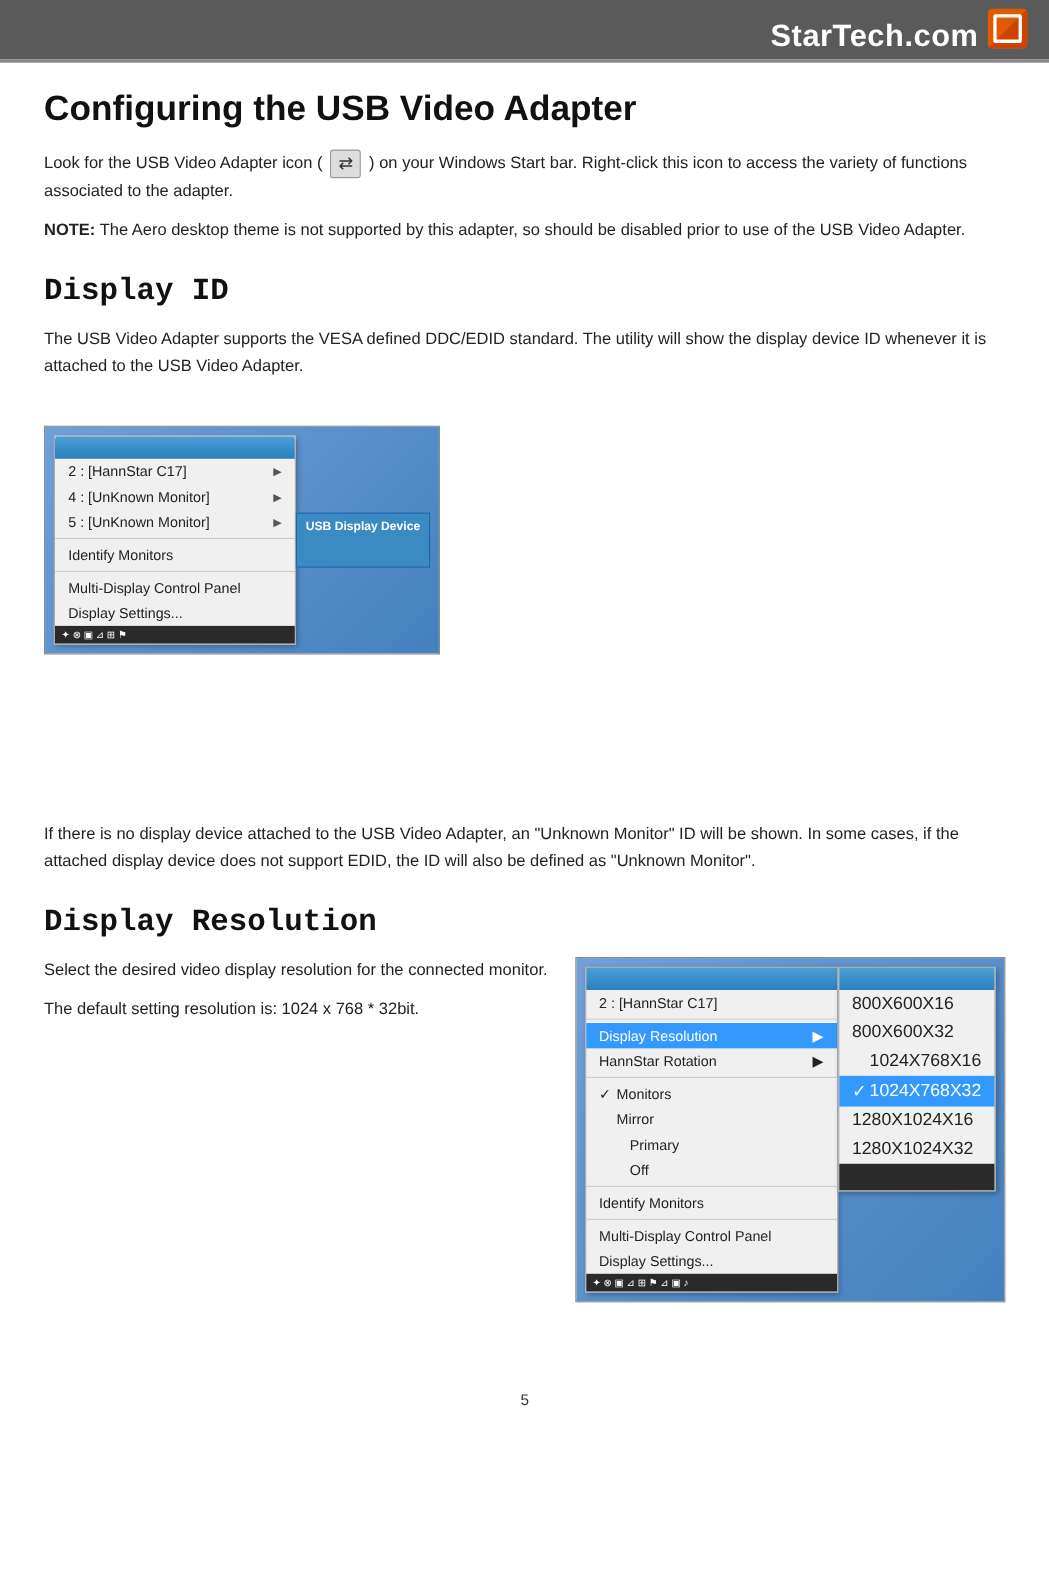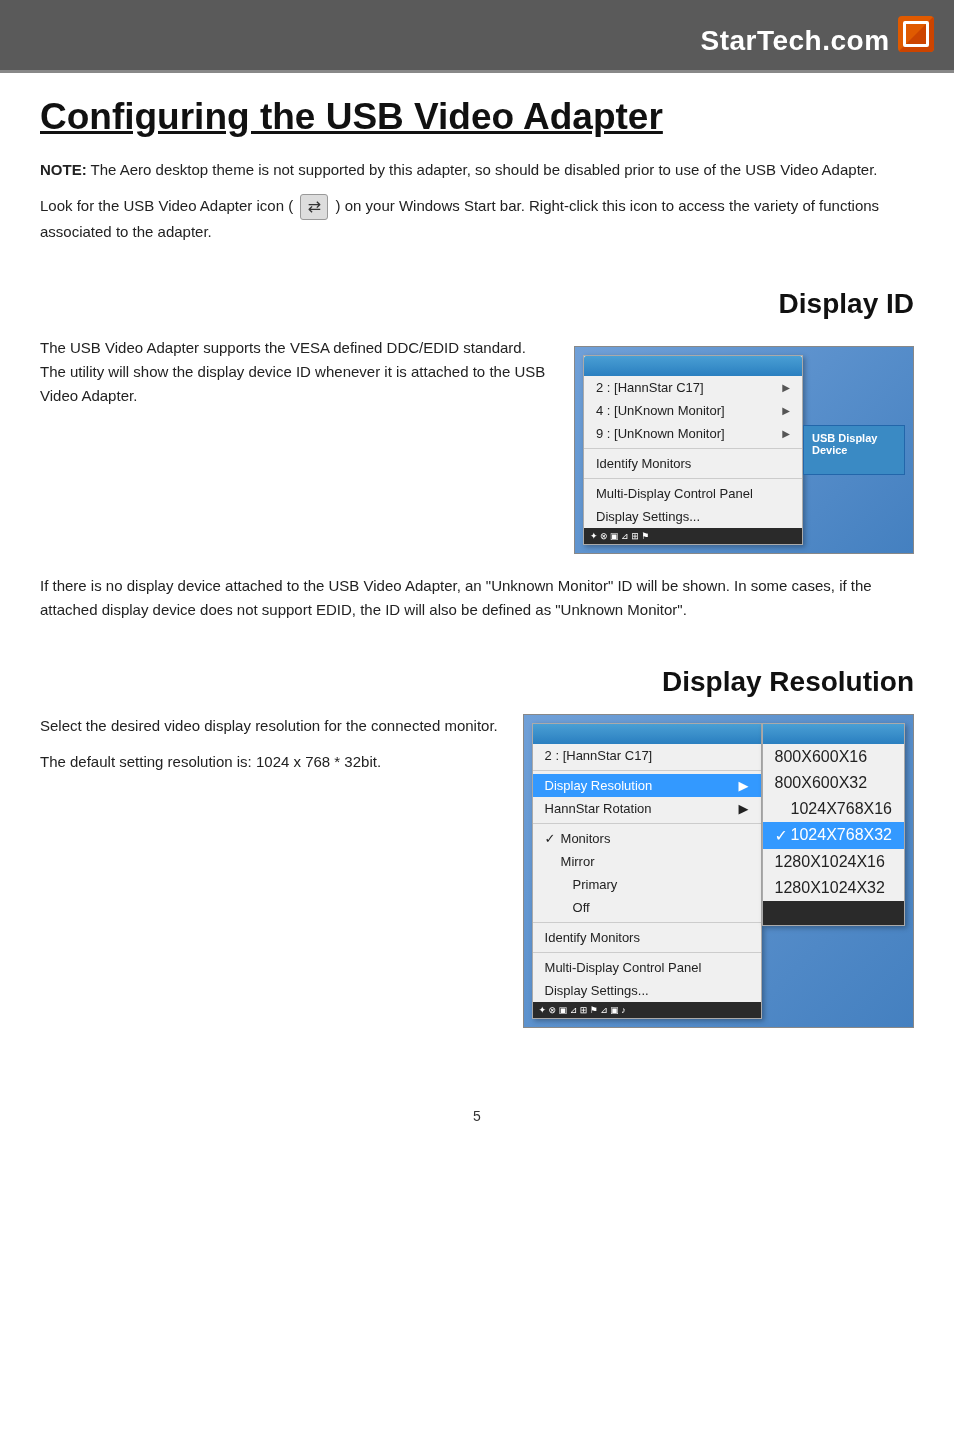--- a/index.html
+++ b/index.html
@@ -9,21 +9,21 @@
       background: #ffffff;
       color: #222;
       width: 954px;
       min-height: 1431px;
       position: relative;
     }
 
     
     .header {
       background: #5a5a5a;
-      height: 70px;
+      height: 54px;
       display: flex;
       align-items: center;
       justify-content: flex-end;
       padding-right: 20px;
     }
 
     .logo-text {
       color: white;
       font-size: 28px;
       font-weight: bold;
@@ -71,27 +71,26 @@
       background: #888;
     }
 
     
     .content {
       padding: 24px 40px 40px 40px;
     }
 
     
     .page-title {
-      font-size: 37px;
+      font-size: 32px;
       font-weight: bold;
       font-family: 'Arial Black', Arial, sans-serif;
       color: #111;
       margin-bottom: 20px;
       line-height: 1.1;
-      text-decoration: underline;
     }
 
     
     .body-text {
       font-size: 15px;
       line-height: 1.6;
       color: #222;
       margin-bottom: 12px;
     }
 
@@ -120,33 +119,33 @@
       top: 50%;
       left: 50%;
       transform: translate(-50%, -50%);
       color: #333;
     }
 
     
     .section-title {
       font-size: 28px;
       font-weight: bold;
-      font-family: Liberation Sans, sans-serif;
+      font-family: Liberation Mono, monospace;
       color: #111;
-      margin-top: 44px;
+      margin-top: 28px;
       margin-bottom: 16px;
-      text-align: right;
     }
 
     
     .two-col {
       display: flex;
       gap: 20px;
       align-items: flex-start;
       margin-bottom: 20px;
+      flex-direction: column;
     }
 
     .col-text {
       flex: 1;
     }
 
     .col-screenshot {
       flex: 0 0 340px;
       margin-top: 10px;
     }
@@ -269,30 +268,30 @@
     <span class="logo-icon"></span>
   </div>
 </div>
 <div class="header-divider"></div>
 
 <div class="content">
 
   <h1 class="page-title">Configuring the USB Video Adapter</h1>
 
   <p class="body-text">
-    <strong>NOTE:</strong>
-    <span> The Aero desktop theme is not supported by this adapter, so should be disabled prior to use of the USB Video Adapter.</span>
-  </p>
-
-  <p class="body-text">
     <span>Look for the USB Video Adapter icon (</span>
     <span class="inline-icon"></span>
     <span>) on your Windows Start bar. Right-click this icon to access the variety of functions associated to the adapter.</span>
   </p>
 
+  <p class="body-text">
+    <strong>NOTE:</strong>
+    <span> The Aero desktop theme is not supported by this adapter, so should be disabled prior to use of the USB Video Adapter.</span>
+  </p>
+
   <h2 class="section-title">Display ID</h2>
 
   <div class="two-col">
     <div class="col-text">
       <p class="body-text">The USB Video Adapter supports the VESA defined DDC/EDID standard. The utility will show the display device ID whenever it is attached to the USB Video Adapter.</p>
     </div>
 
     <div class="col-screenshot">
       <div class="screenshot-container1">
         <div style="display:flex; align-items:stretch;">
@@ -301,21 +300,21 @@
             <div style="background: linear-gradient(to bottom, #4a9fd4, #2a7fc0); height:20px; border-radius:2px 2px 0 0;"></div>
             <div class="menu-item">
               <span>2 : [HannStar C17]</span>
               <span class="menu-arrow">▶</span>
             </div>
             <div class="menu-item">
               <span>4 : [UnKnown Monitor]</span>
               <span class="menu-arrow">▶</span>
             </div>
             <div class="menu-item">
-              <span>9 : [UnKnown Monitor]</span>
+              <span>5 : [UnKnown Monitor]</span>
               <span class="menu-arrow">▶</span>
             </div>
             <div class="menu-separator"></div>
             <div class="menu-item">
               <span>Identify Monitors</span>
             </div>
             <div class="menu-separator"></div>
             <div class="menu-item">
               <span>Multi-Display Control Panel</span>
             </div>

